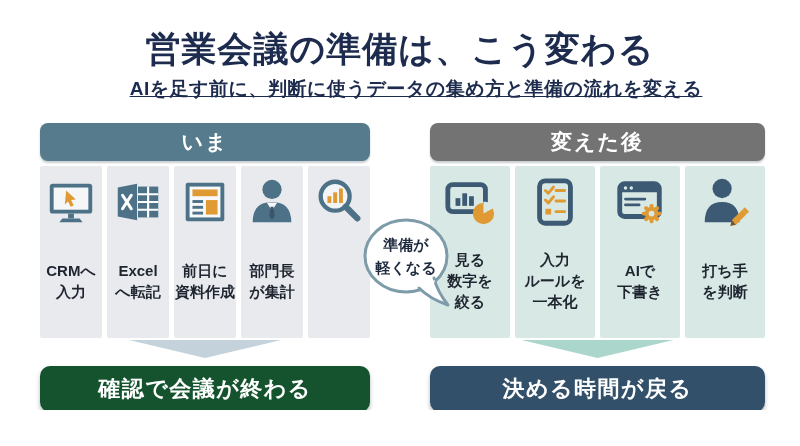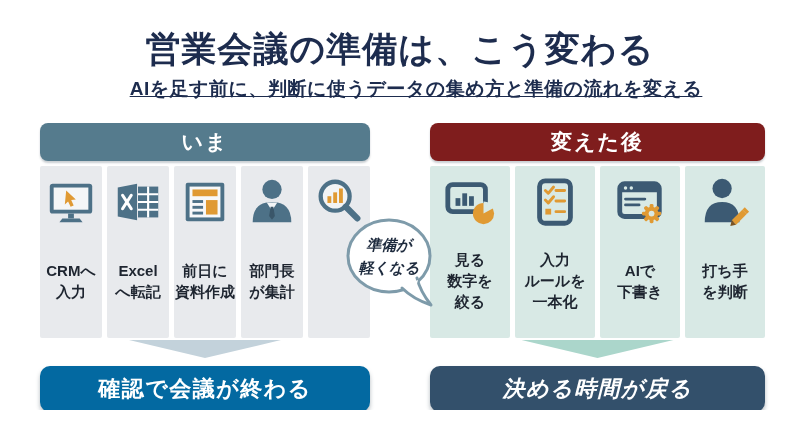--- a/index.html
+++ b/index.html
@@ -18,21 +18,21 @@
   .panel{position:absolute;top:123px;height:289px;}
   .panel.before{left:40px;width:330px;}
   .panel.after{left:430px;width:335px;}
   .panel-header{
     position:absolute;top:0;left:0;right:0;height:38px;border-radius:8px;
     display:flex;align-items:center;justify-content:center;
     color:#fff;font-size:21px;font-weight:800;letter-spacing:2px;
     box-shadow:0 2px 2px rgba(40,60,75,.25);
   }
   .before .panel-header{background:#557B8D;}
-  .after  .panel-header{background:#7f1d1d;}
+  .after  .panel-header{background:#737373;}
   .cards{position:absolute;top:43px;left:0;right:0;height:172px;display:flex;gap:5px;}
   .card{
     flex:1;display:flex;flex-direction:column;align-items:center;border-radius:2px;
   }
   .before .card{background:#E8EAED;}
   .after  .card{background:#D8E9E5;}
   .card svg{width:54px;height:54px;margin-top:9px;flex:0 0 auto;}
   .lines{flex:1;display:flex;flex-direction:column;justify-content:center;padding-bottom:6px;}
   .line{
     text-align:center;font-size:15px;font-weight:800;color:#1E2530;line-height:1.4;
@@ -43,23 +43,23 @@
     clip-path:polygon(0 0,100% 0,50% 100%);
   }
   .before .down-arrow{background:#C3D2DB;}
   .after  .down-arrow{background:#ABD6CB;}
   .banner{
     position:absolute;top:243px;left:0;right:0;height:46px;border-radius:10px;
     display:flex;align-items:center;justify-content:center;
     color:#fff;font-size:22px;font-weight:800;letter-spacing:1.5px;
     box-shadow:0 3px 4px rgba(40,60,75,.35);
   }
-  .before .banner{background:#0369a1;}
-  .after  .banner{background:#33506B;font-style:italic;}
-  .bubble{position:absolute;left:345px;top:218px;width:94px;height:90px;z-index:5;font-style:italic;}
+  .before .banner{background:#14532d;}
+  .after  .banner{background:#33506B;}
+  .bubble{position:absolute;left:362px;top:218px;width:94px;height:90px;z-index:5;}
   .bubble svg{position:absolute;left:0;top:0;width:94px;height:90px;}
   .bubble-text{
     position:absolute;left:0;top:0;width:88px;height:76px;
     display:flex;flex-direction:column;align-items:center;justify-content:center;
   }
   .bubble-text .line{font-size:15px;font-weight:800;color:#1E2B3E;line-height:1.55;}
 </style>
 </head>
 <body>
 

